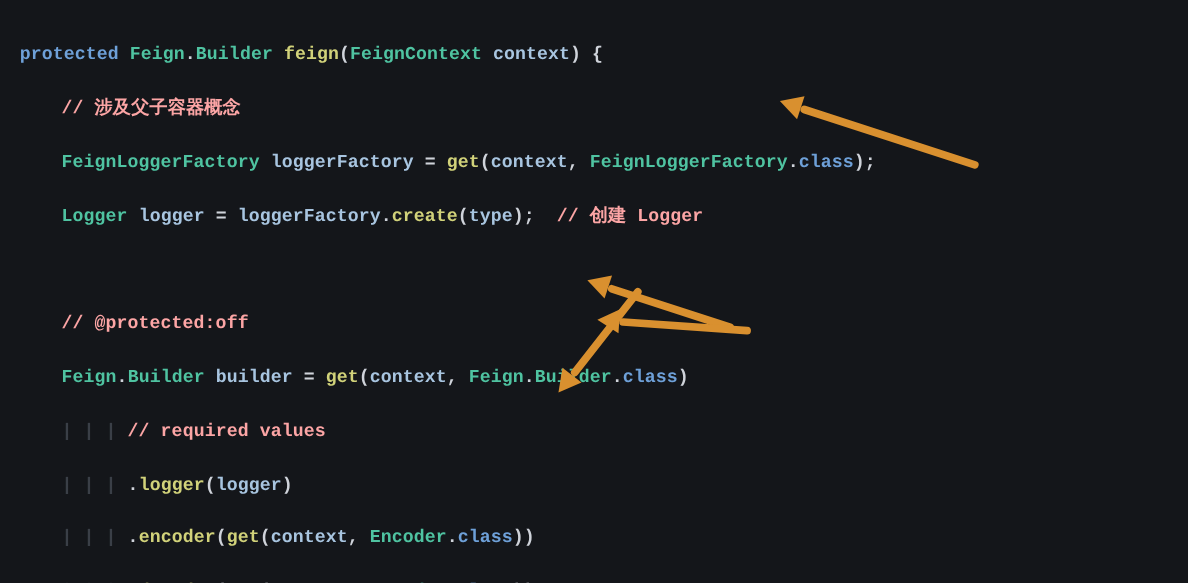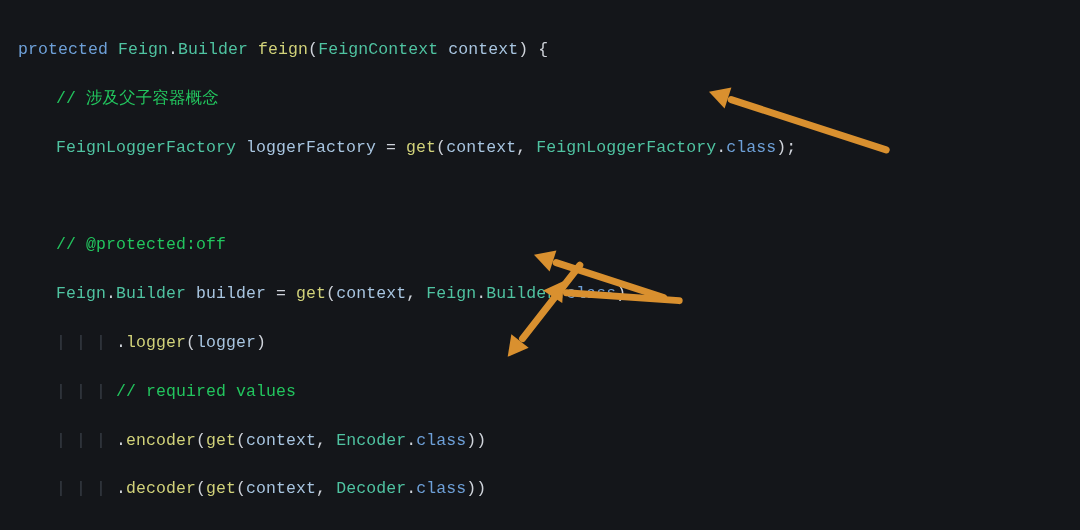--- a/index.html
+++ b/index.html
@@ -11,30 +11,30 @@
     font-size:16.5px;
   }
   .editor {
     position:relative;
     padding:14px 0 0 18px;
     color:#c8ced6;
     line-height:1.48;
     letter-spacing:0.1px;
     white-space:pre;
   }
-  .line { display:block; }
+  .line { display:block;font-weight:bold; }
   .i1 { display:inline-block; width:38px; }
 
   .kw   { color:#6ea0d8; }
   .type { color:#4fc3a1; }
   .fn   { color:#d1d27a; }
   .var  { color:#a8c5e0; }
   .op   { color:#cfd3da; }
   .pn   { color:#cfd3da; }
-  .cmt  { color:#22c55e; }
+  .cmt  { color:#fca5a5; }
 
   .guide { color:#3a3f47; }
 
   
   .arrow {
     position:absolute;
     height:0;
     pointer-events:none;
   }
   .arrow .shaft {
@@ -56,25 +56,26 @@
   }
   .blank-line { height:24px; }
 </style>
 </head>
 <body>
 
 <div class="editor">
 <span class="line"><span class="kw">protected</span> <span class="type">Feign</span><span class="pn">.</span><span class="type">Builder</span> <span class="fn">feign</span><span class="pn">(</span><span class="type">FeignContext</span> <span class="var">context</span><span class="pn">)</span><span class="pn"> {</span></span>
 <span class="line"><span class="i1"></span><span class="cmt">// 涉及父子容器概念</span></span>
 <span class="line"><span class="i1"></span><span class="type">FeignLoggerFactory</span> <span class="var">loggerFactory</span><span class="op"> = </span><span class="fn">get</span><span class="pn">(</span><span class="var">context</span><span class="pn">, </span><span class="type">FeignLoggerFactory</span><span class="pn">.</span><span class="kw">class</span><span class="pn">)</span><span class="pn">;</span></span>
+<span class="line"><span class="i1"></span><span class="type">Logger</span> <span class="var">logger</span><span class="op"> = </span><span class="var">loggerFactory</span><span class="pn">.</span><span class="fn">create</span><span class="pn">(</span><span class="var">type</span><span class="pn">)</span><span class="pn">;</span><span>  </span><span class="cmt">// 创建 Logger</span></span>
 <div class="blank-line"></div>
 <span class="line"><span class="i1"></span><span class="cmt">// @protected:off</span></span>
 <span class="line"><span class="i1"></span><span class="type">Feign</span><span class="pn">.</span><span class="type">Builder</span> <span class="var">builder</span><span class="op"> = </span><span class="fn">get</span><span class="pn">(</span><span class="var">context</span><span class="pn">, </span><span class="type">Feign</span><span class="pn">.</span><span class="type">Builder</span><span class="pn">.</span><span class="kw">class</span><span class="pn">)</span></span>
+<span class="line"><span class="i1"></span><span class="guide">| | | </span><span class="cmt">// required values</span></span>
 <span class="line"><span class="i1"></span><span class="guide">| | | </span><span class="pn">.</span><span class="fn">logger</span><span class="pn">(</span><span class="var">logger</span><span class="pn">)</span></span>
-<span class="line"><span class="i1"></span><span class="guide">| | | </span><span class="cmt">// required values</span></span>
 <span class="line"><span class="i1"></span><span class="guide">| | | </span><span class="pn">.</span><span class="fn">encoder</span><span class="pn">(</span><span class="fn">get</span><span class="pn">(</span><span class="var">context</span><span class="pn">, </span><span class="type">Encoder</span><span class="pn">.</span><span class="kw">class</span><span class="pn">)</span><span class="pn">)</span></span>
 <span class="line"><span class="i1"></span><span class="guide">| | | </span><span class="pn">.</span><span class="fn">decoder</span><span class="pn">(</span><span class="fn">get</span><span class="pn">(</span><span class="var">context</span><span class="pn">, </span><span class="type">Decoder</span><span class="pn">.</span><span class="kw">class</span><span class="pn">)</span><span class="pn">)</span></span>
 
 
 
 
 
 
 
 

